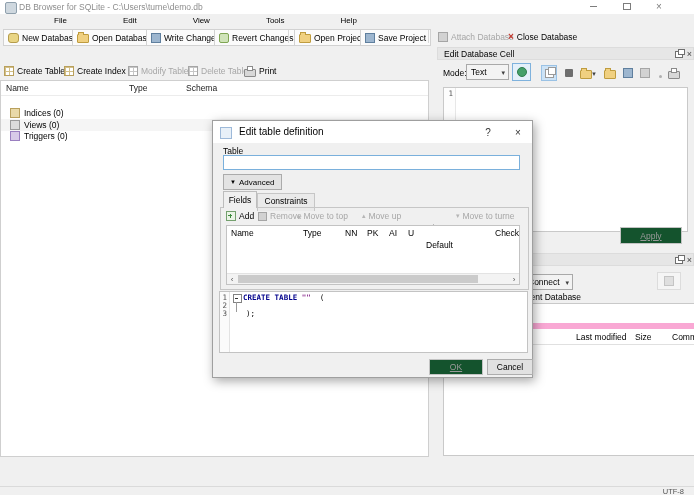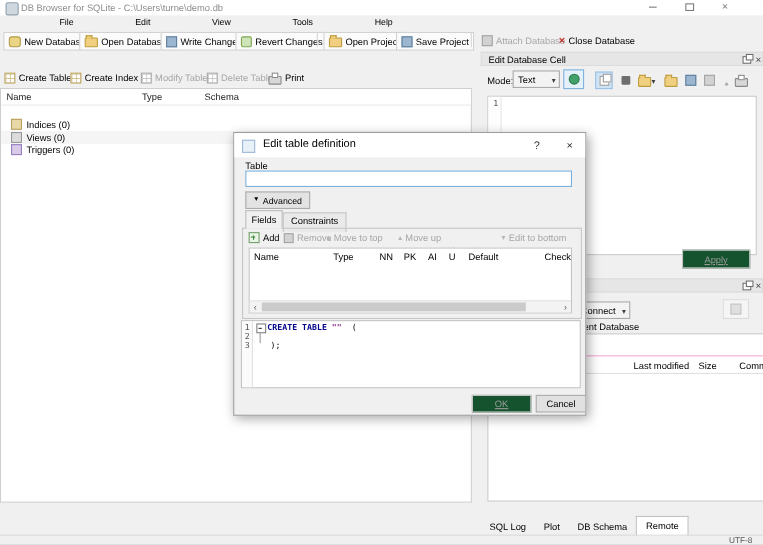--- a/index.html
+++ b/index.html
@@ -90,21 +90,21 @@
 
   .cell-editor{position:absolute;left:443px;top:87px;width:245px;height:145px;background:#fff;border:1px solid #c9c9c9;box-sizing:border-box;}
   .gutter{position:absolute;left:0;top:0;height:100%;width:11px;border-right:1px solid #e7e7e7;background:#fdfdfd;}
   .lnum{display:block;text-align:right;padding-right:2px;font-family:"DejaVu Sans Mono",monospace;font-size:7.5px;color:#555;line-height:8px;}
 
   .btn{display:flex;align-items:center;justify-content:center;font-size:8.5px;background:#e1e1e1;border:1px solid #adadad;box-sizing:border-box;}
   .btn.disabled{background:#14532d;border-color:#c3c3c3;color:#9a9a9a;text-decoration:underline;}
 
   
   .remote-table{position:absolute;left:443px;top:303px;width:252px;height:153px;background:#fff;border:1px solid #c9c9c9;box-sizing:border-box;}
-  .remote-headrow{position:absolute;left:0;top:19px;width:100%;height:15px;border-top:1px solid #f9a8d4;border-bottom:1px solid #e0e0e0;}
+  .remote-headrow{position:absolute;left:0;top:19px;width:100%;height:15px;border-top:6px solid #f9a8d4;border-bottom:1px solid #e0e0e0;}
   .remote-col{position:absolute;top:3px;font-size:8.5px;white-space:nowrap;}
 
   
   .docktabs{position:absolute;left:437px;top:470px;height:17px;display:flex;align-items:flex-end;}
   .docktab{height:15px;line-height:15px;padding:0 8px;font-size:8.5px;}
   .docktab.active{background:#fff;border:1px solid #c2c2c2;border-bottom:none;height:17px;line-height:17px;}
   .statusbar{position:absolute;left:0;top:486px;width:694px;height:9px;border-top:1px solid #dadada;}
   .status-enc{position:absolute;right:10px;top:0px;font-size:7.5px;color:#555;}
 
   
@@ -300,26 +300,20 @@
   </div>
   <span class="abs" style="left:514px;top:292px;font-size:8.5px;">Current Database</span>
   <div class="remote-table">
     <div class="remote-headrow">
       <span class="remote-col" style="left:132px;">Last modified</span>
       <span class="remote-col" style="left:191px;">Size</span>
       <span class="remote-col" style="left:228px;">Commit</span>
     </div>
   </div>
 
-  <div class="docktabs">
-    <div class="docktab">SQL Log</div>
-    <div class="docktab">Plot</div>
-    <div class="docktab">DB Schema</div>
-    <div class="docktab active">Remote</div>
-  </div>
 
   <div class="statusbar">
     <span class="status-enc">UTF-8</span>
   </div>
 
   <div class="dialog">
     <div class="dlg-titlebar">
       <span class="dlg-icon"></span>
       <span class="dlg-title">Edit table definition</span>
       <span class="dlg-wbtn" style="left:266px;">?</span>
@@ -352,31 +346,31 @@
     <div class="daction dis" style="left:125px;margin-left:24px;">
       <span class="garrow">▴</span>
       <span>Move up</span>
     </div>
     <div class="daction dis" style="left:187px;margin-top:12px;">
       <span class="garrow">▾</span>
       <span>Move down</span>
     </div>
     <div class="daction dis" style="left:243px;">
       <span class="garrow">▾</span>
-      <span>Edit to bottom</span>
+      <span>Move to turne</span>
     </div>
 
     <div class="fields-table">
       <span class="ftable-col" style="left:4px;">Name</span>
       <span class="ftable-col" style="left:76px;">Type</span>
       <span class="ftable-col" style="left:118px;">NN</span>
       <span class="ftable-col" style="left:140px;">PK</span>
       <span class="ftable-col" style="left:162px;">AI</span>
       <span class="ftable-col" style="left:181px;">U</span>
-      <span class="ftable-col" style="left:199px;">Default</span>
+      <span class="ftable-col" style="left:199px;margin-top:12px;">Default</span>
       <span class="ftable-col" style="left:268px;">Check</span>
       <div class="hscroll">
         <span class="sb-btn" style="left:0;">‹</span>
         <span class="sb-thumb"></span>
         <span class="sb-btn" style="right:0;">›</span>
       </div>
     </div>
 
     <div class="sql-editor">
       <div class="sql-gutter">

